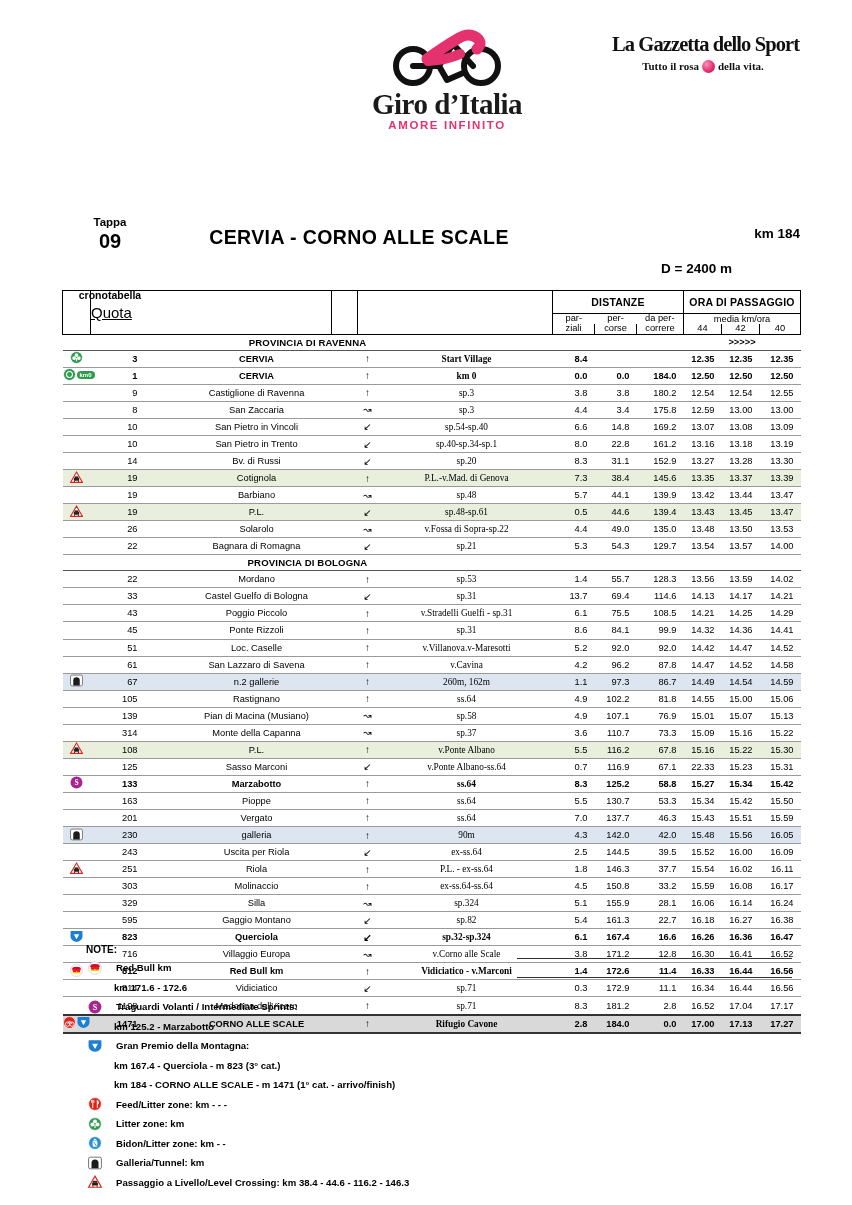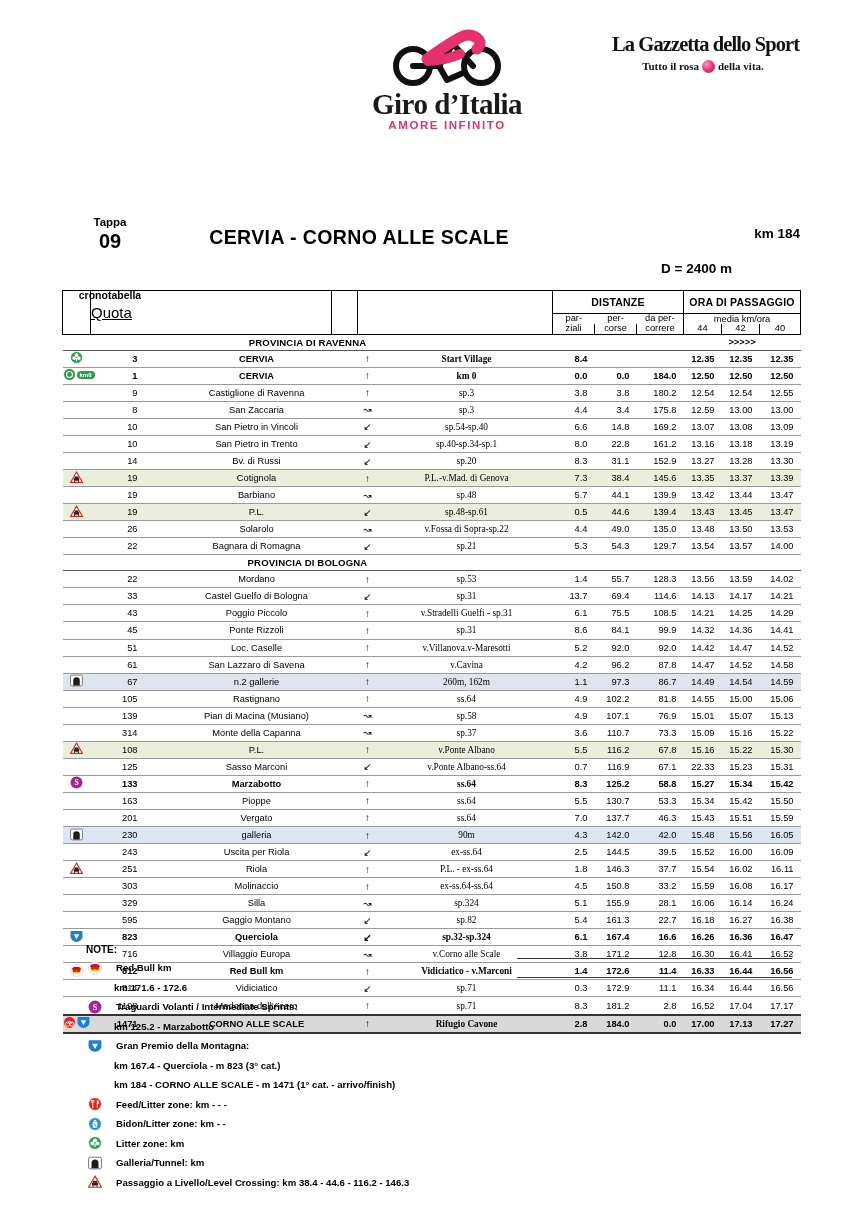--- a/index.html
+++ b/index.html
@@ -808,39 +808,39 @@
               <rect x="5.6" y="5" width="1.4" height="5" fill="#fff"></rect>
               <rect x="9.4" y="5" width="1.4" height="5" fill="#fff"></rect>
               <path d="M15 5 q3.6 0 3.6 5 q0 3 -1.8 3 L16.8 19 h-1.6 Z" fill="#fff"></path>
             </svg>
           </span>
           <span class="note-txt">Feed/Litter zone: km  -  - -</span>
         </div>
         <div class="note-line">
           <span class="note-ico">
             <svg width="14" height="14" viewBox="0 0 24 24">
-              <circle cx="12" cy="12" r="11" fill="#2B8FD6" stroke="#fff" stroke-width="1.4"></circle>
-              <path d="M10 5 h4 v2 h-4 z" fill="#fff"></path>
-              <path d="M9 7.5 q-1.5 2 -1.2 6 l.7 5 h7 l.7 -5 q.3 -4 -1.2 -6 z" fill="#fff"></path>
-              <path d="M9.6 10 q2.6 3 5 7.4" stroke="#2B8FD6" stroke-width="1.6" fill="none"></path>
-            </svg>
-          </span>
-          <span class="note-txt">Bidon/Litter zone: km  -  -</span>
-        </div>
-        <div class="note-line">
-          <span class="note-ico">
-            <svg width="14" height="14" viewBox="0 0 24 24">
               <circle cx="12" cy="12" r="11" fill="#2E9B4E" stroke="#fff" stroke-width="1.4"></circle>
               <circle cx="12" cy="7.5" r="3.4" fill="#fff"></circle>
               <circle cx="7.6" cy="13" r="3.4" fill="#fff"></circle>
               <circle cx="16.4" cy="13" r="3.4" fill="#fff"></circle>
               <rect x="11" y="13" width="2" height="6" fill="#fff"></rect>
             </svg>
           </span>
           <span class="note-txt">Litter zone: km</span>
+        </div>
+        <div class="note-line">
+          <span class="note-ico">
+            <svg width="14" height="14" viewBox="0 0 24 24">
+              <circle cx="12" cy="12" r="11" fill="#2B8FD6" stroke="#fff" stroke-width="1.4"></circle>
+              <path d="M10 5 h4 v2 h-4 z" fill="#fff"></path>
+              <path d="M9 7.5 q-1.5 2 -1.2 6 l.7 5 h7 l.7 -5 q.3 -4 -1.2 -6 z" fill="#fff"></path>
+              <path d="M9.6 10 q2.6 3 5 7.4" stroke="#2B8FD6" stroke-width="1.6" fill="none"></path>
+            </svg>
+          </span>
+          <span class="note-txt">Bidon/Litter zone: km  -  -</span>
         </div>
         <div class="note-line">
           <span class="note-ico">
             <svg width="14" height="14" viewBox="0 0 24 24">
               <rect x="1" y="2" width="22" height="20" rx="3" fill="#fff" stroke="#6c6c6c" stroke-width="1.6"></rect>
               <path d="M6 21 V12 a6 6 0 0 1 12 0 V21 Z" fill="#1c1c1c"></path>
             </svg>
           </span>
           <span class="note-txt">Galleria/Tunnel:  km</span>
         </div>

